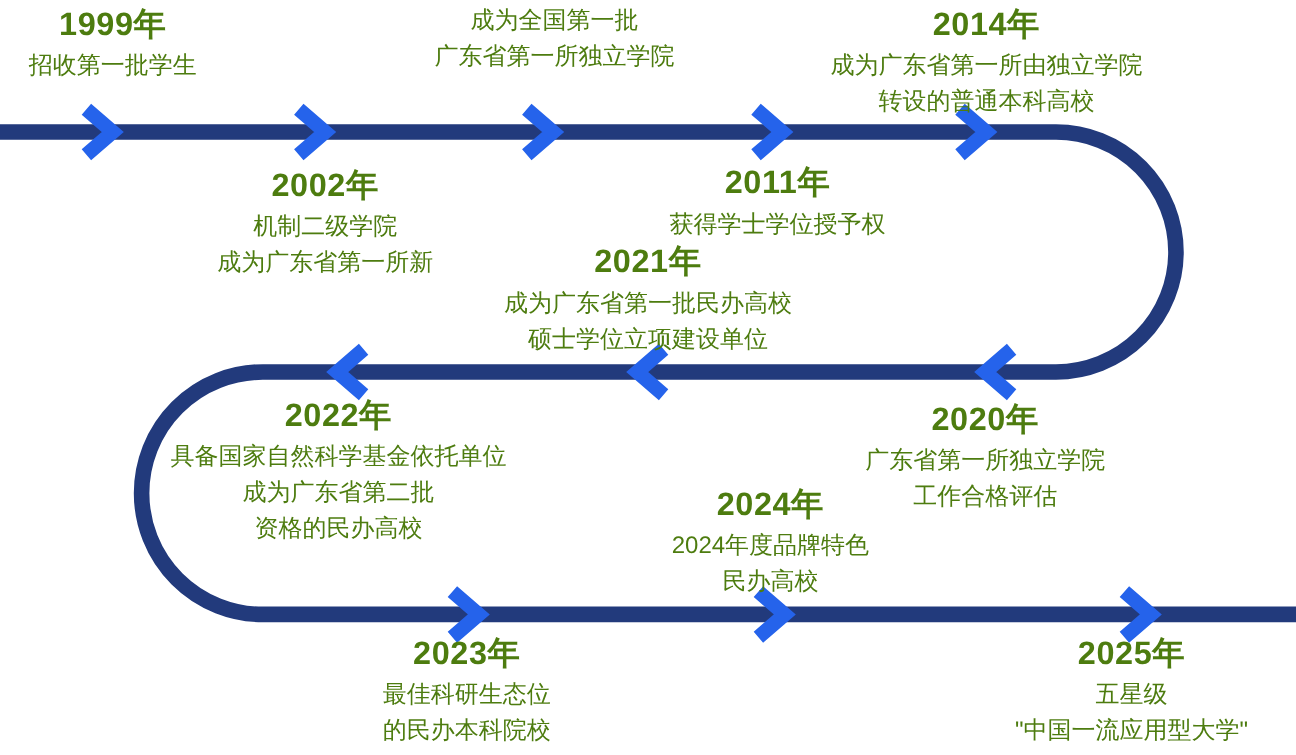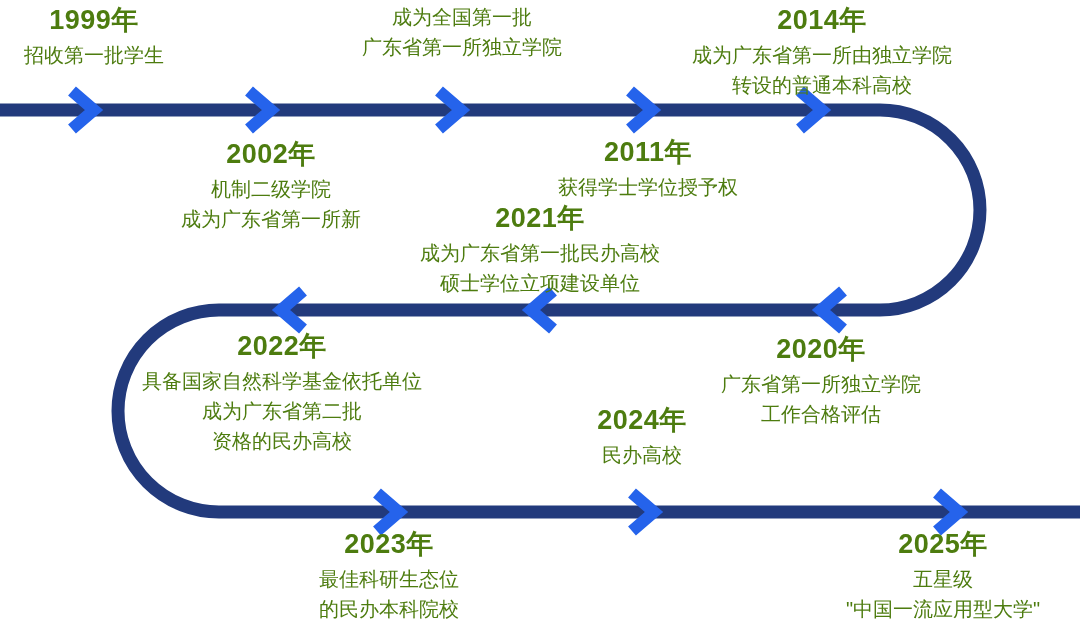--- a/index.html
+++ b/index.html
@@ -120,20 +120,21 @@
   </div>
 
   <div class="milestone m-2020">
     <div class="year">2020年</div>
     <div class="line">广东省第一所独立学院</div>
     <div class="line">工作合格评估</div>
   </div>
 
   <div class="milestone m-2024">
     <div class="year">2024年</div>
+    <div class="line">2024年度品牌特色</div>
     <div class="line">民办高校</div>
   </div>
 
   <div class="milestone m-2023">
     <div class="year">2023年</div>
     <div class="line">最佳科研生态位</div>
     <div class="line">的民办本科院校</div>
   </div>
 
   <div class="milestone m-2025">

